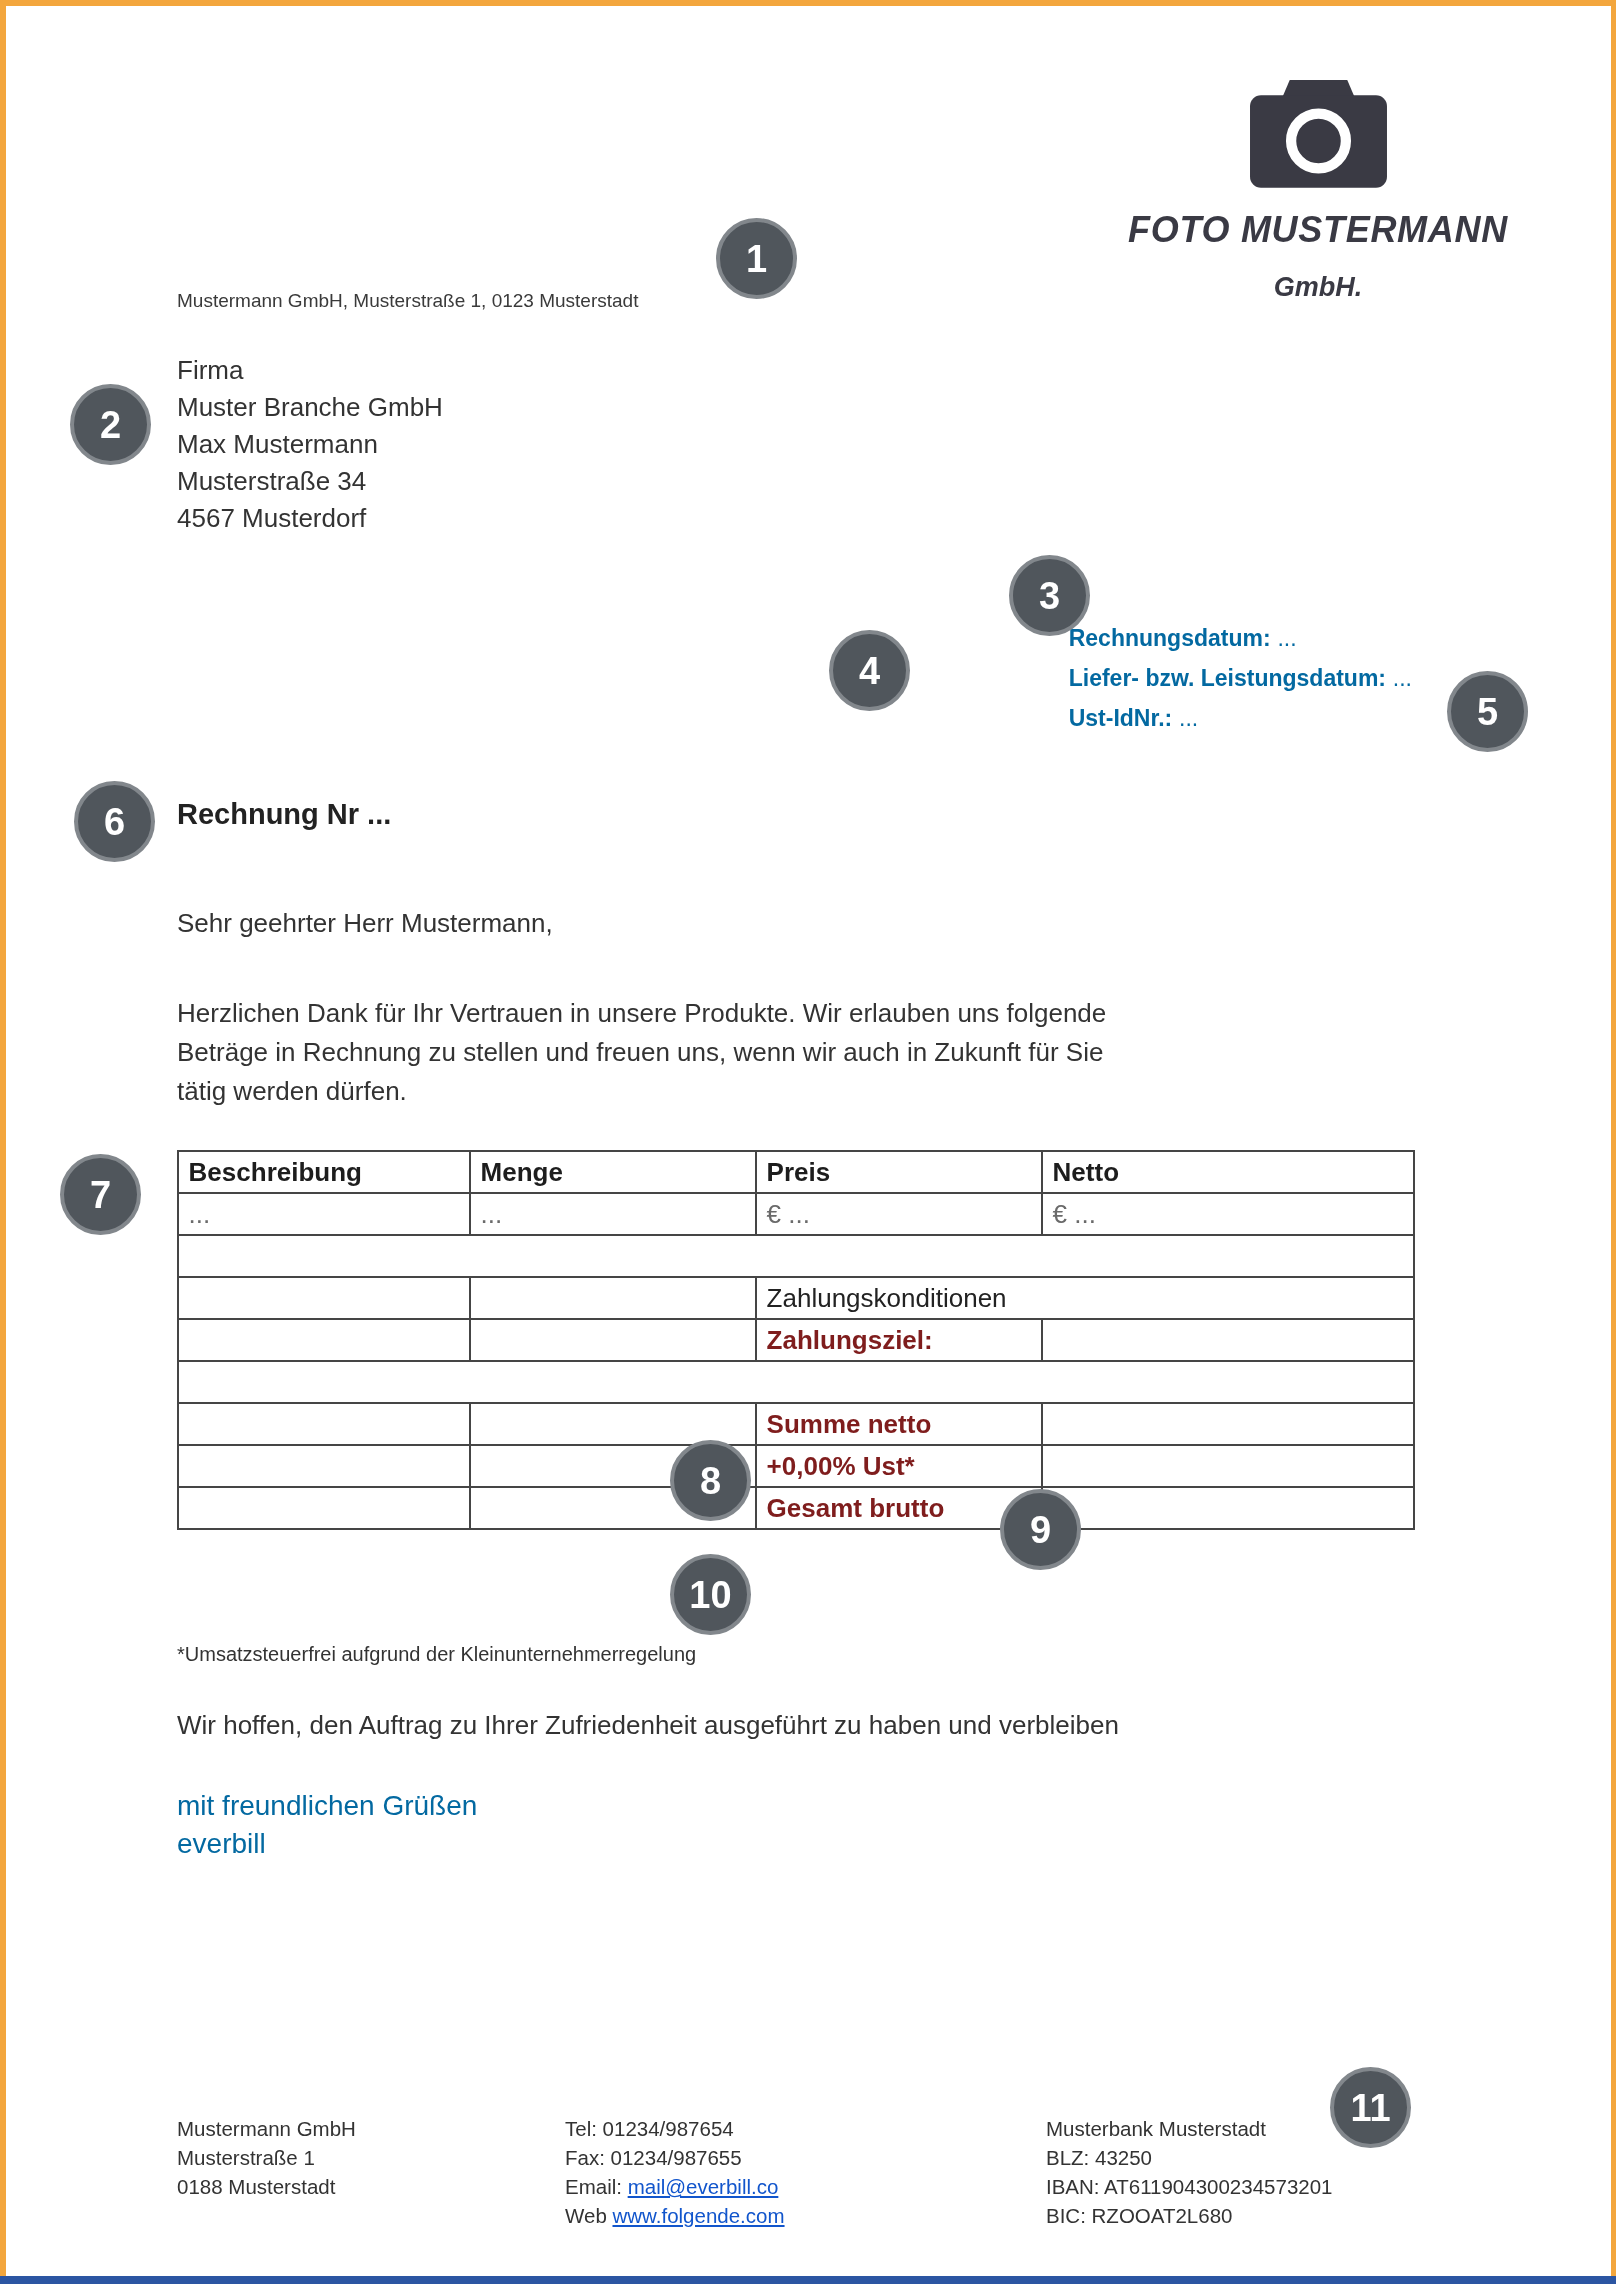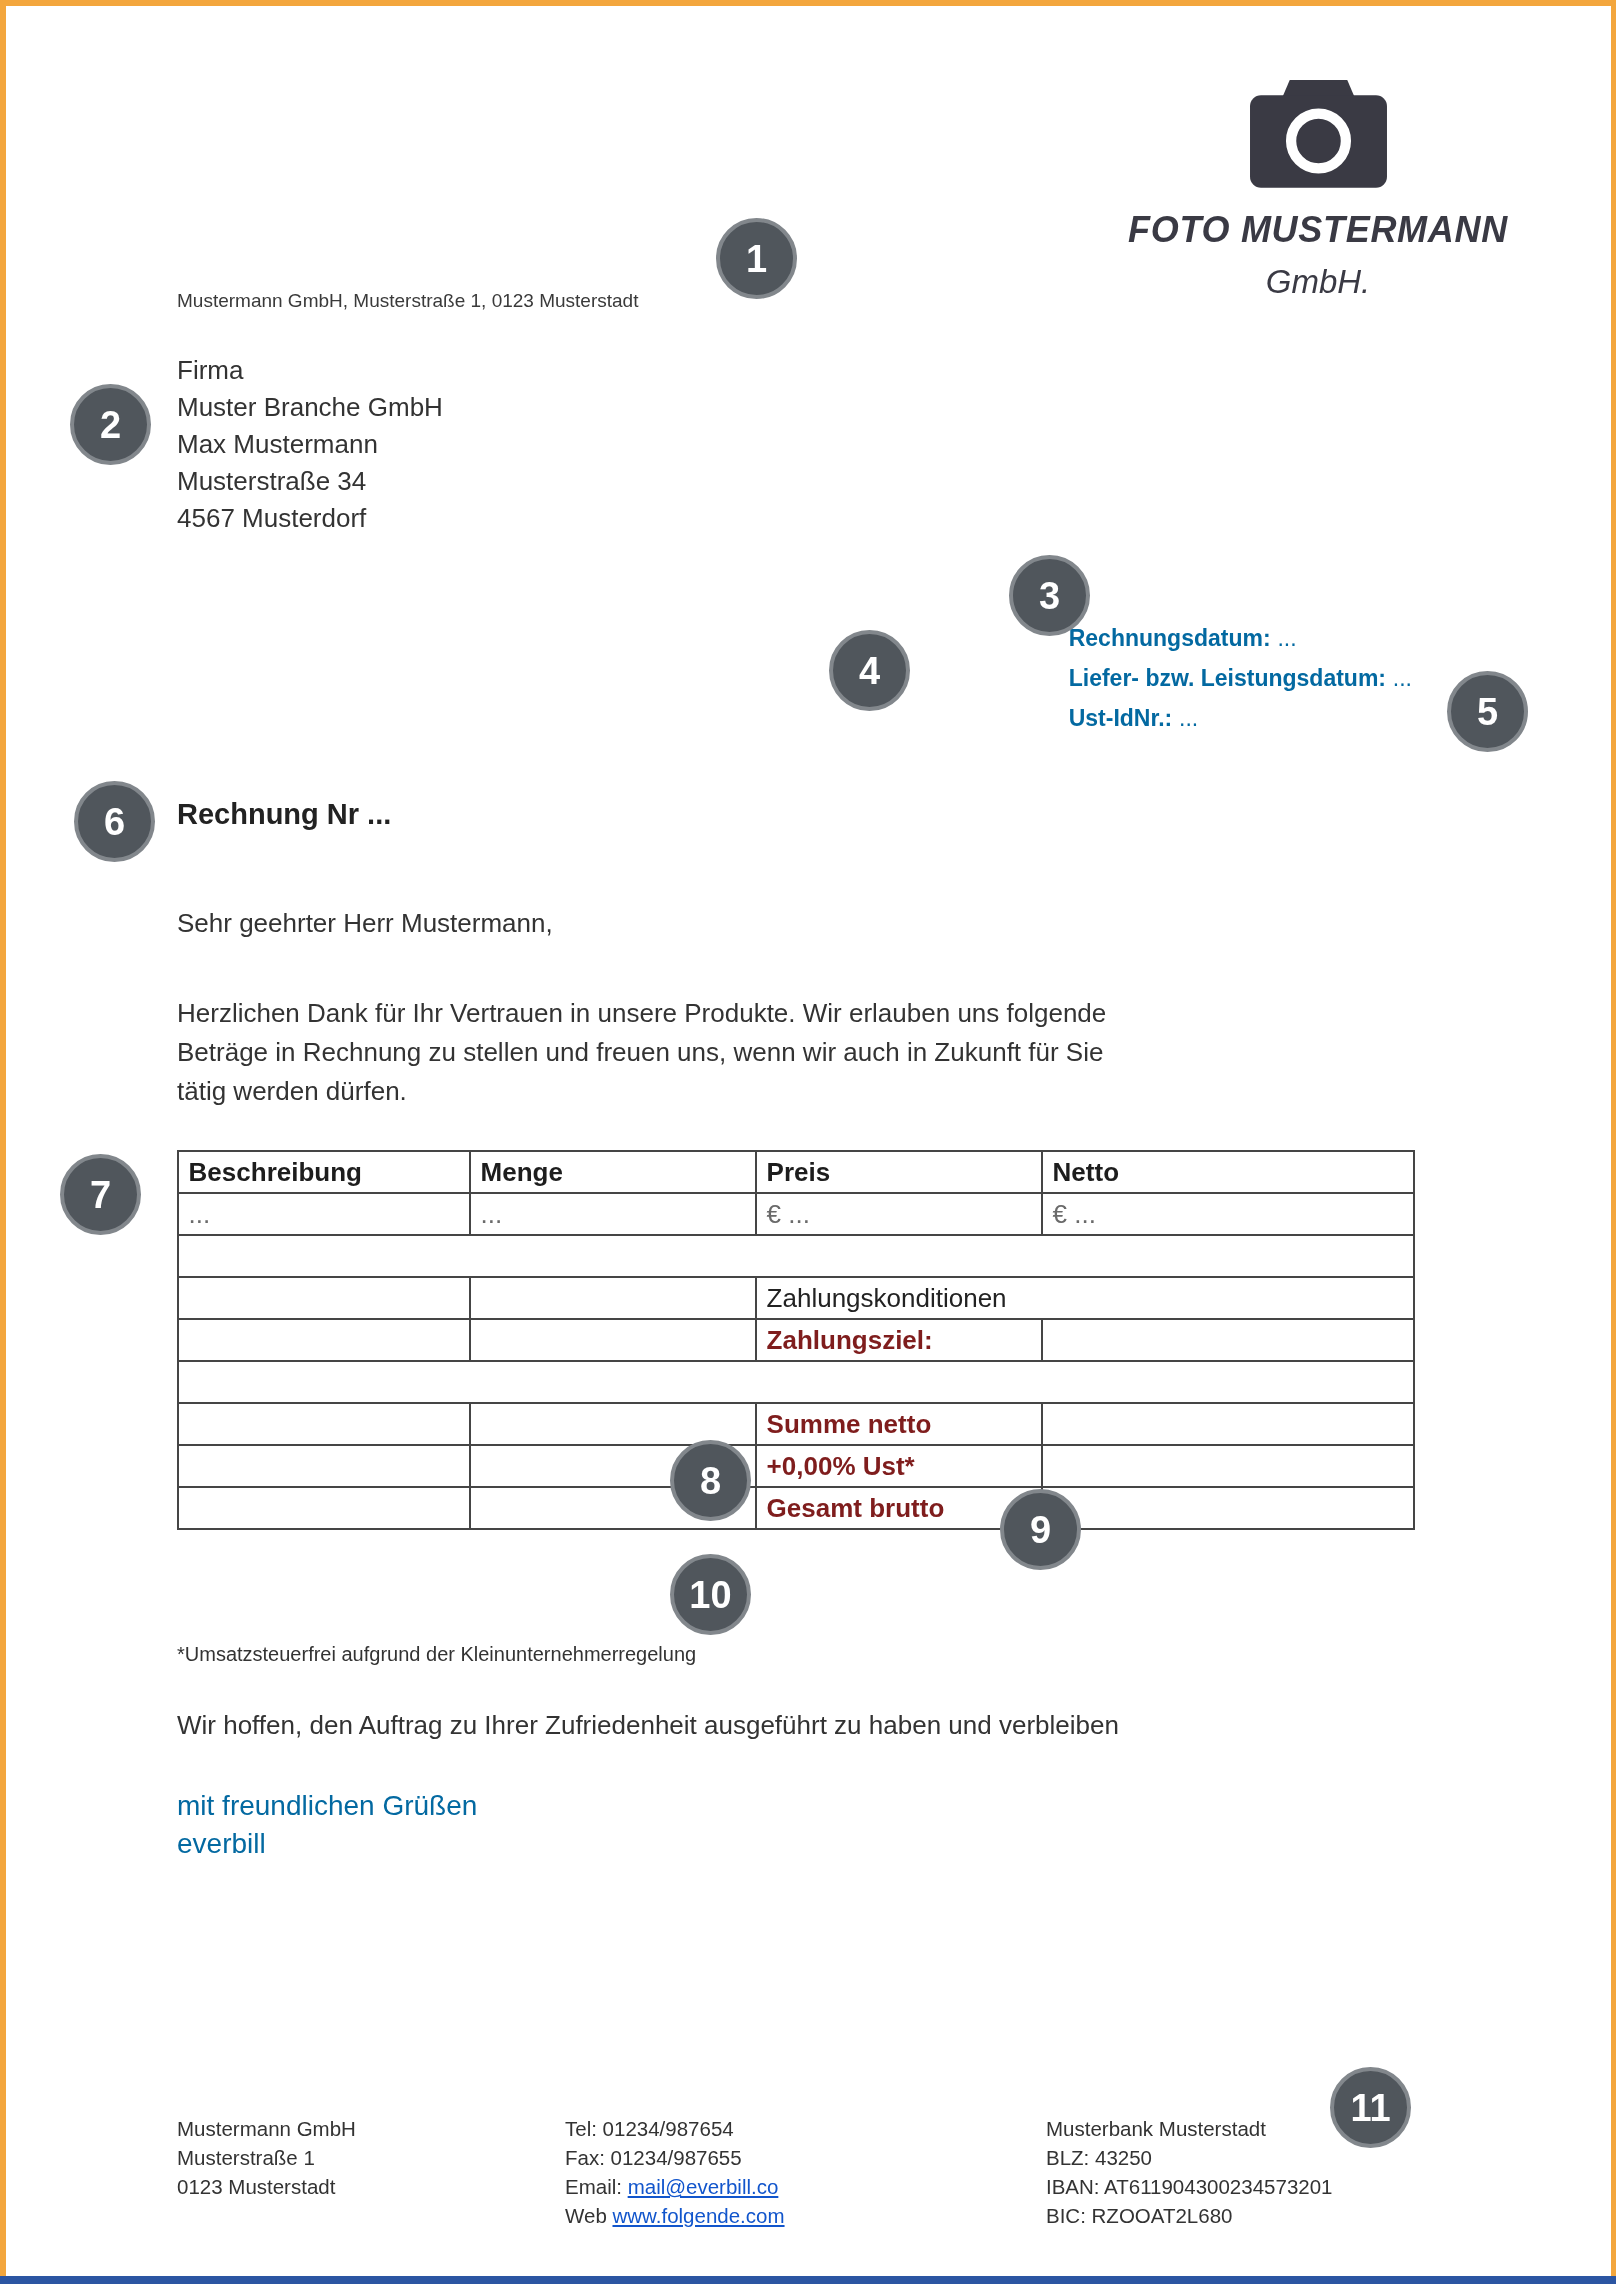--- a/index.html
+++ b/index.html
@@ -10,21 +10,21 @@
     color:#3a3a3a;
     font-family:"Liberation Sans",sans-serif;
     overflow:hidden;
   }
   .frame{position:absolute;inset:0;border:6.8px solid #f3a63d;border-bottom:none;pointer-events:none;z-index:5}
   .bottom-bar{position:absolute;left:0;right:0;bottom:0;height:8.2px;background:#2b55a2;z-index:6}
 
   
   .logo{position:absolute;left:1127px;top:76px;width:382px;display:flex;flex-direction:column;align-items:center;text-align:center}
   .logo-name{font-size:36px;font-weight:bold;font-style:italic;color:#3a3a44;letter-spacing:0.7px;margin-top:20px;white-space:nowrap}
-  .logo-sub{font-size:33px;font-weight:normal;font-style:italic;color:#3a3a44;margin-top:12px}
+  .logo-sub{font-size:27px;font-weight:bold;font-style:italic;color:#3a3a44;margin-top:21px}
 
   .sender-line{position:absolute;left:177px;top:290px;font-size:19px;color:#3a3a3a;white-space:nowrap}
 
   .recipient{position:absolute;left:177px;top:352px;font-size:26px;line-height:37px;color:#333}
 
   .meta{position:absolute;right:205px;top:618px;text-align:left;font-size:23px;line-height:40px;color:#0369a1}
   .meta .lbl{font-weight:bold}
   .meta .val{margin-left:6.8px;font-weight:normal}
 
   .invoice-title{position:absolute;left:177px;top:798px;font-size:29px;font-weight:bold;color:#222}
@@ -173,21 +173,21 @@
 <div class="footnote">*Umsatzsteuerfrei aufgrund der Kleinunternehmerregelung</div>
 <div class="closing">Wir hoffen, den Auftrag zu Ihrer Zufriedenheit ausgeführt zu haben und verbleiben</div>
 <div class="regards">
   <div>mit freundlichen Grüßen</div>
   <div>everbill</div>
 </div>
 
 <div class="footer-col c1">
   <div>Mustermann GmbH</div>
   <div>Musterstraße 1</div>
-  <div>0123 Musterstadt</div>
+  <div>0188 Musterstadt</div>
 </div>
 <div class="footer-col c2">
   <div>Tel: 01234/987654</div>
   <div>Fax: 01234/987655</div>
   <div><span>Email: </span><a>mail@everbill.co</a></div>
   <div><span>Web </span><a>www.folgende.com</a></div>
 </div>
 <div class="footer-col c3">
   <div>Musterbank Musterstadt</div>
   <div>BLZ: 43250</div>

